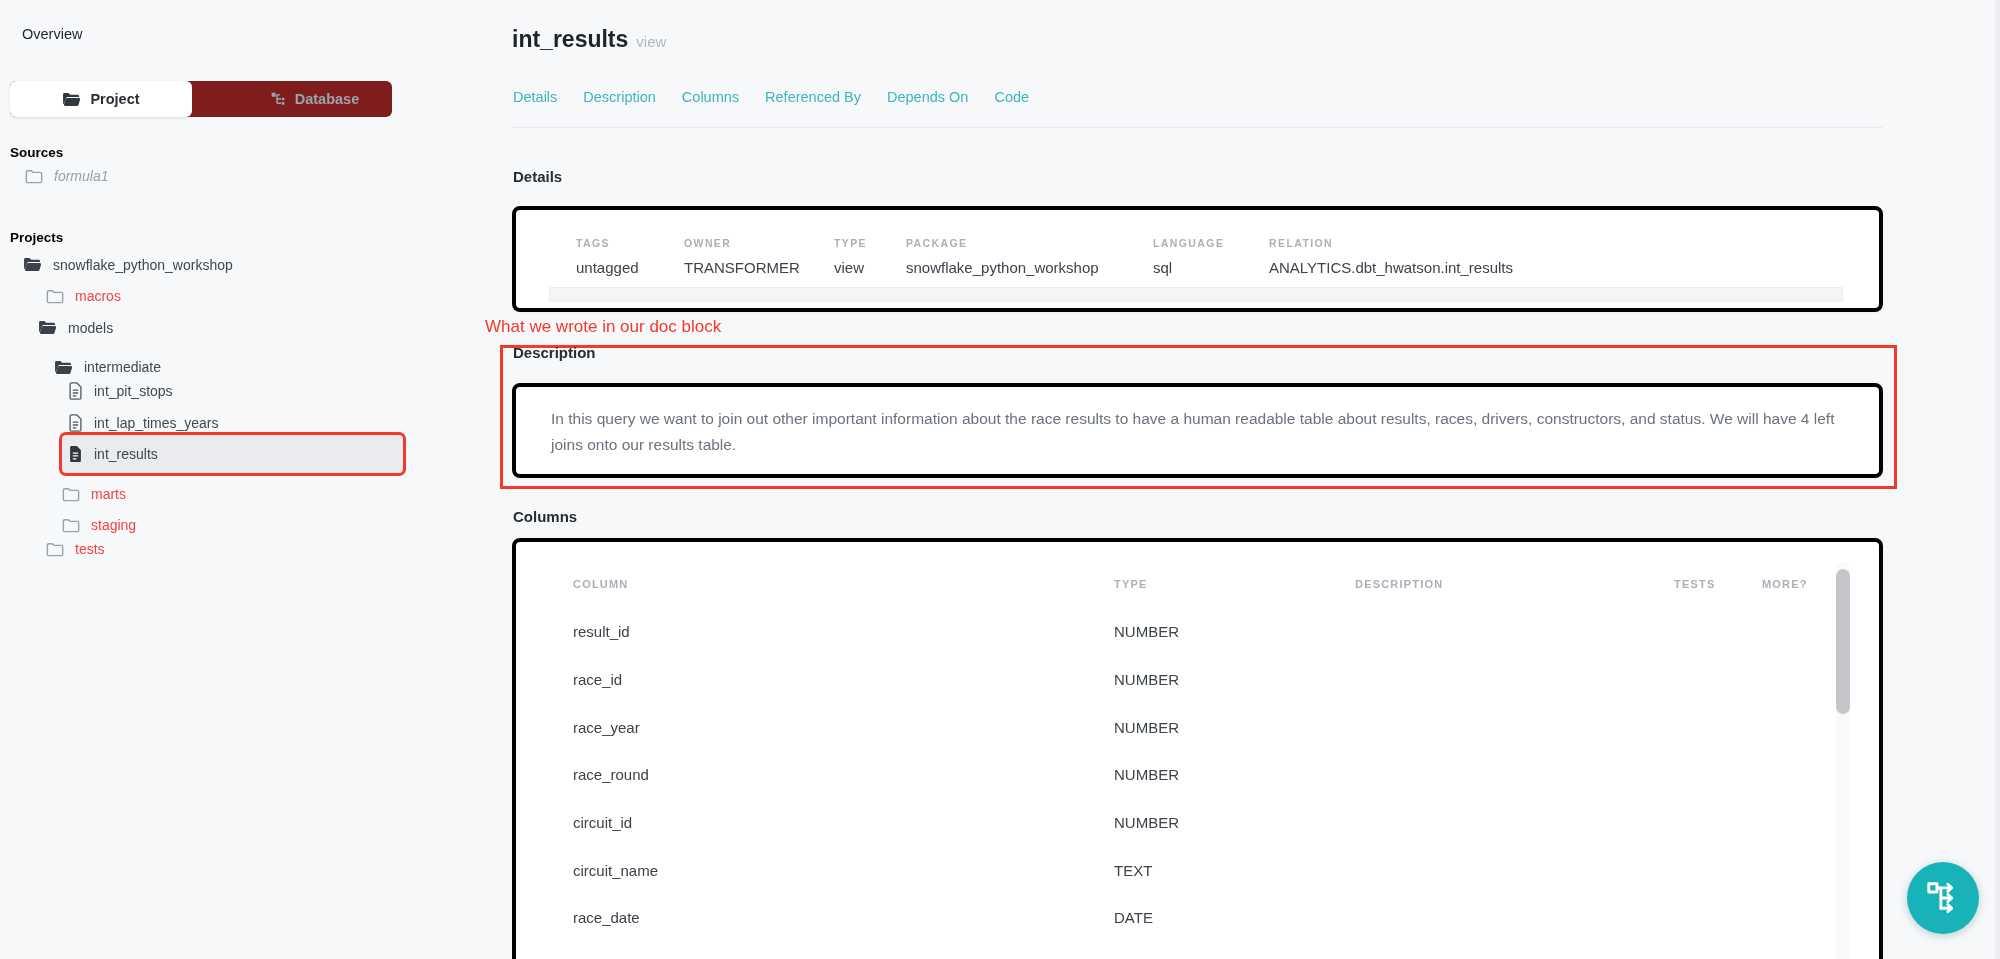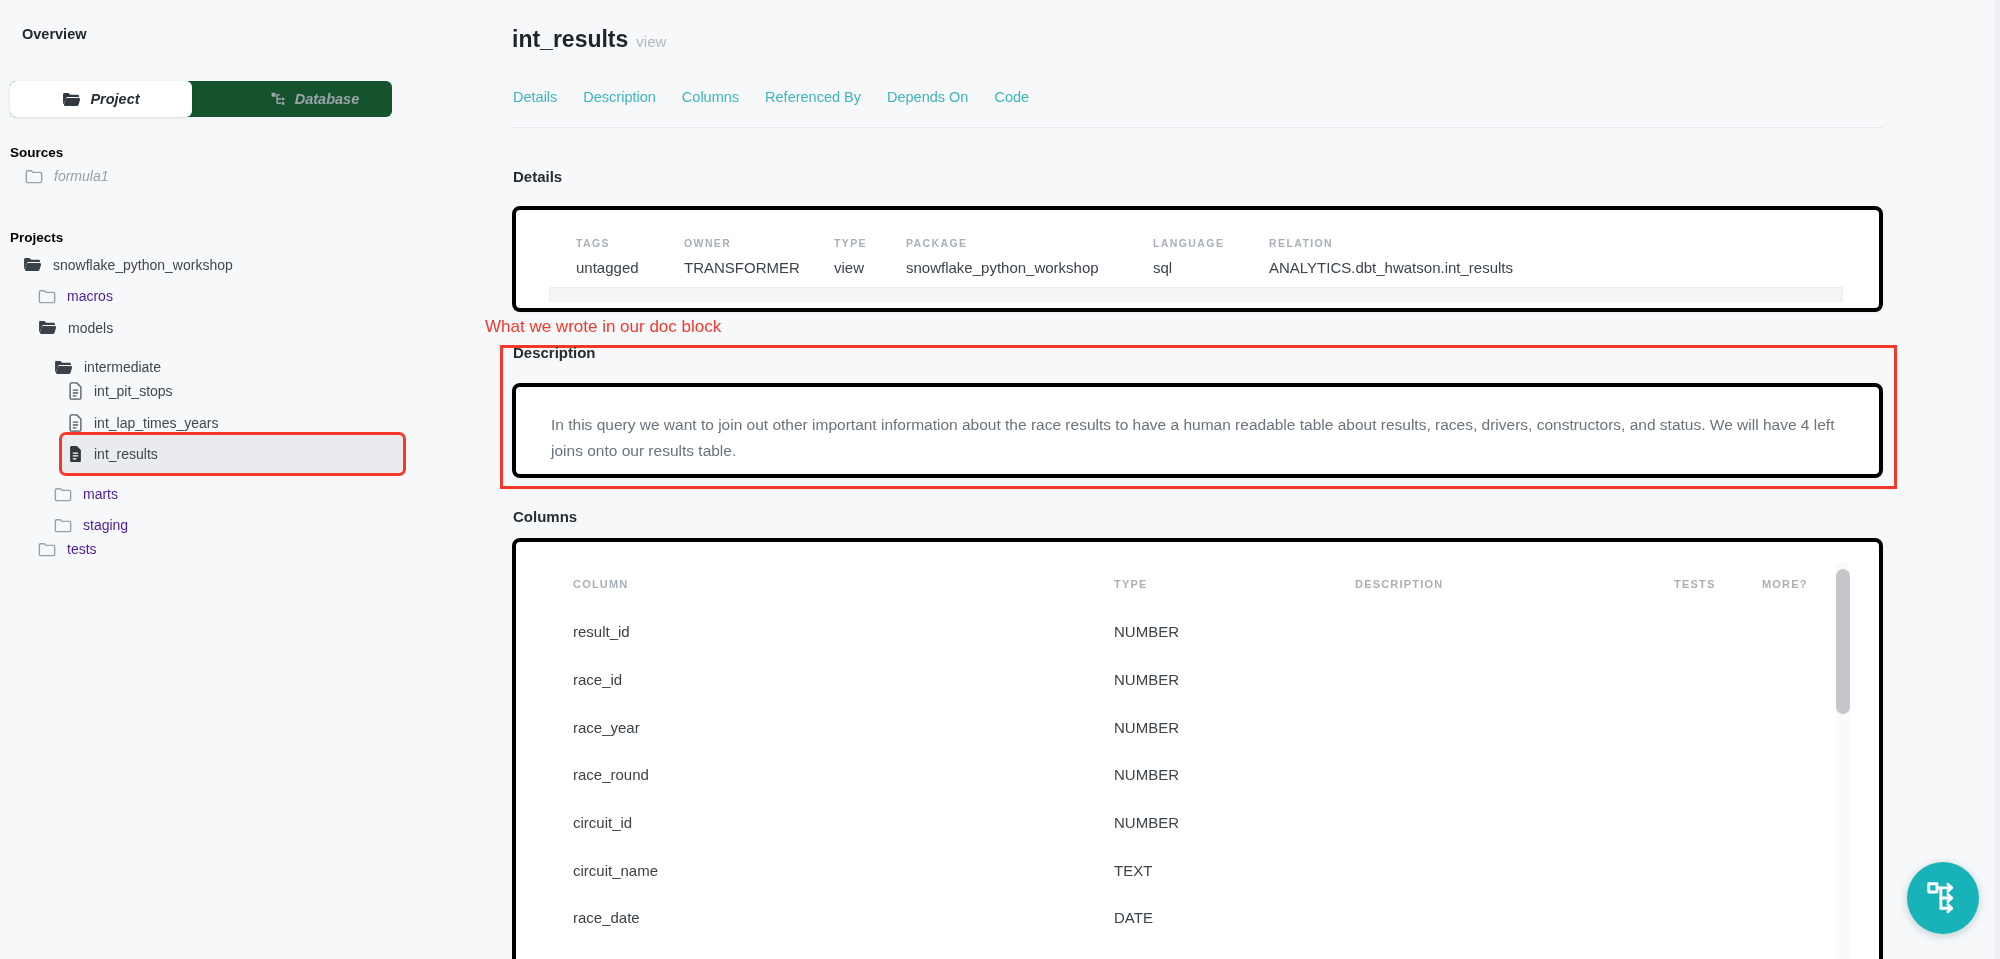--- a/index.html
+++ b/index.html
@@ -7,31 +7,31 @@
   body {
     font-family: "Liberation Sans", "DejaVu Sans", sans-serif;
     background: #f7f8fa;
     position: relative;
     color: #3e454d;
   }
   svg { display: block; }
 
   
   .sidebar { position: absolute; left: 0; top: 0; width: 510px; height: 959px; }
-  .overview { position: absolute; left: 22px; top: 26px; font-size: 14.5px; font-weight: bold; color: #23282e; }
-  .toggle { position: absolute; left: 10px; top: 81px; width: 382px; height: 36px; background: #14532d; border-radius: 6px; display: flex; font-style: italic; }
+  .overview { position: absolute; left: 22px; top: 26px; font-size: 14.5px; font-weight: normal; color: #23282e; }
+  .toggle { position: absolute; left: 10px; top: 81px; width: 382px; height: 36px; background: #7f1d1d; border-radius: 6px; display: flex; }
   .toggle .seg { display: flex; align-items: center; justify-content: center; gap: 9px; font-size: 14.5px; font-weight: bold; cursor: pointer; }
   .seg-project { width: 182px; background: #ffffff; border-radius: 6px; color: #2a2f36; box-shadow: 0 1px 3px rgba(20,30,40,.12); }
   .seg-database { flex: 1; color: #9ca3ab; padding-left: 45px; }
   .side-heading { position: absolute; left: 10px; font-size: 13.5px; font-weight: bold; color: #000000; }
   .src-item { position: absolute; left: 25px; top: 168px; display: flex; align-items: center; gap: 11px; font-size: 14px; color: #9aa1a9; cursor: pointer; font-style: italic; }
   .tree { position: absolute; left: 0; top: 249px; width: 510px; }
   .tree-item { display: flex; align-items: center; gap: 11px; height: 31.6px; font-size: 14px; cursor: pointer; }
   .tree-item.dark { color: #40474f; }
-  .tree-item.muted { color: #4c1d95; }
+  .tree-item.muted { color: #ef4444; margin-left: 8px; }
   .lvl0 { padding-left: 23px; }
   .lvl1 { padding-left: 38px; }
   .lvl2 { padding-left: 54px; align-items: flex-end; }
   .lvl3 { padding-left: 68px; }
   .tree-item.selected {
     height: 38px; margin: -3.2px 0 -3.2px 62px; padding-left: 6px;
     width: 341px; background: #e9ebee; border-radius: 4px;
     box-shadow: 0 0 0 3px #f4392b;
   }
   .ticon { flex: 0 0 auto; }
@@ -50,21 +50,21 @@
   .details-card { top: 206px; height: 106px; }
   .meta-field { position: absolute; top: 0; height: 100%; }
   .meta-label { position: absolute; top: 27px; font-size: 10.5px; font-weight: 600; letter-spacing: 1.4px; color: #a9b0b8; white-space: nowrap; }
   .meta-value { position: absolute; top: 49px; font-size: 15px; color: #3c434b; white-space: nowrap; }
   .details-strip { position: absolute; left: 33px; right: 36px; bottom: 6px; height: 15px; background: #f4f5f7; border: 1px solid #ededf0; border-radius: 2px; }
 
   .annotation-note { position: absolute; left: -27px; top: 317px; font-size: 17px; color: #f4392b; }
   .red-box-desc { position: absolute; left: -12px; top: 345px; width: 1397px; height: 144px; border: 3px solid #f4392b; pointer-events: none; }
 
   .desc-card { top: 383px; height: 95px; }
-  .desc-body { position: absolute; left: 35px; top: 25px; width: 1305px; font-size: 15.5px; line-height: 26px; color: #6a737d; }
+  .desc-body { position: absolute; left: 35px; top: 19px; width: 1305px; font-size: 15.5px; line-height: 26px; color: #6a737d; }
 
   .columns-card { top: 538px; height: 440px; border-radius: 8px 8px 0 0; }
   .cols-header { position: absolute; left: 0; top: 36px; width: 1311px; display: grid; grid-template-columns: 541px 241px 319px 88px 1fr; padding-left: 57px; font-size: 11px; font-weight: 600; letter-spacing: 1.2px; color: #a9b0b8; }
   .cols-rows { position: absolute; left: 0; top: 66px; width: 1311px; }
   .col-row { display: grid; grid-template-columns: 541px 241px 319px 88px 1fr; padding-left: 57px; height: 47.7px; align-items: center; font-size: 15px; color: #3b424a; cursor: pointer; }
   .col-scrollbar-track { position: absolute; left: 1320px; top: 20px; width: 14px; height: 400px; background: #fafafa; border-radius: 7px; }
   .col-scrollbar-thumb { position: absolute; left: 0; top: 7px; width: 14px; height: 145px; background: #c4c6c9; border-radius: 7px; cursor: pointer; }
 
   
   .fab { position: absolute; left: 1907px; top: 862px; width: 72px; height: 72px; border-radius: 50%; background: #18b3b8; box-shadow: 0 2px 8px rgba(10,80,85,.25); display: flex; align-items: center; justify-content: center; cursor: pointer; }

